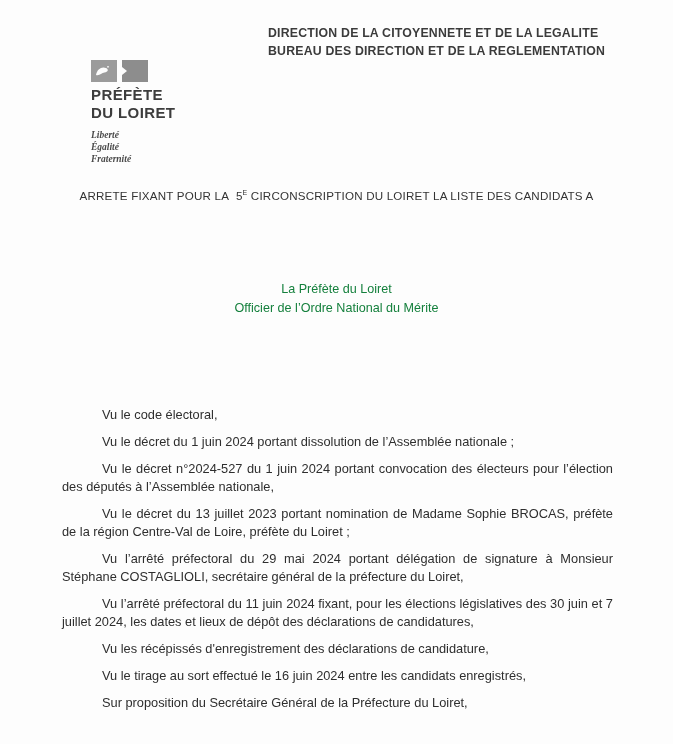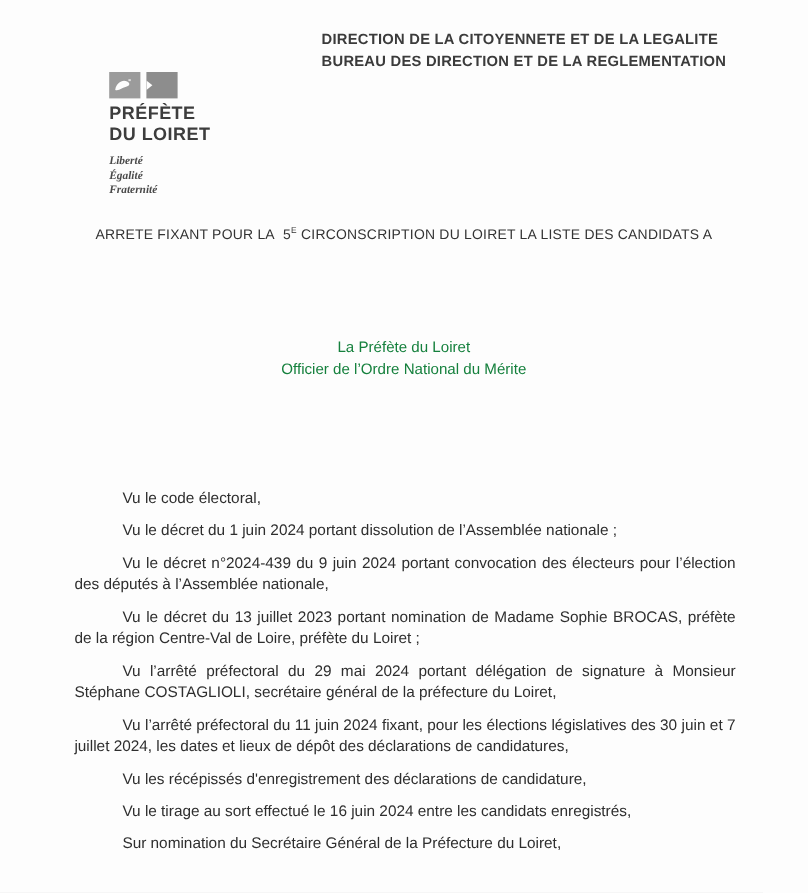--- a/index.html
+++ b/index.html
@@ -104,22 +104,22 @@
   </div>
 
   <div class="authority">
     <div>La Préfète du Loiret</div>
     <div>Officier de l’Ordre National du Mérite</div>
   </div>
 
   <div class="body-text">
     <p>Vu le code électoral,</p>
     <p>Vu le décret du 1 juin 2024 portant dissolution de l’Assemblée nationale ;</p>
-    <p>Vu le décret n°2024-439 du 9 juin 2024 portant convocation des électeurs pour l’élection des députés à l’Assemblée nationale,</p>
+    <p>Vu le décret n°2024-527 du 1 juin 2024 portant convocation des électeurs pour l’élection des députés à l’Assemblée nationale,</p>
     <p>Vu le décret du 13 juillet 2023 portant nomination de Madame Sophie BROCAS, préfète de la région Centre-Val de Loire, préfète du Loiret ;</p>
     <p>Vu l’arrêté préfectoral du 29 mai 2024 portant délégation de signature à Monsieur Stéphane COSTAGLIOLI, secrétaire général de la préfecture du Loiret,</p>
     <p>Vu l’arrêté préfectoral du 11 juin 2024 fixant, pour les élections législatives des 30 juin et 7 juillet 2024, les dates et lieux de dépôt des déclarations de candidatures,</p>
     <p>Vu les récépissés d'enregistrement des déclarations de candidature,</p>
     <p>Vu le tirage au sort effectué le 16 juin 2024 entre les candidats enregistrés,</p>
-    <p>Sur nomination du Secrétaire Général de la Préfecture du Loiret,</p>
+    <p>Sur proposition du Secrétaire Général de la Préfecture du Loiret,</p>
   </div>
 
 </div>
 
 </body></html>

